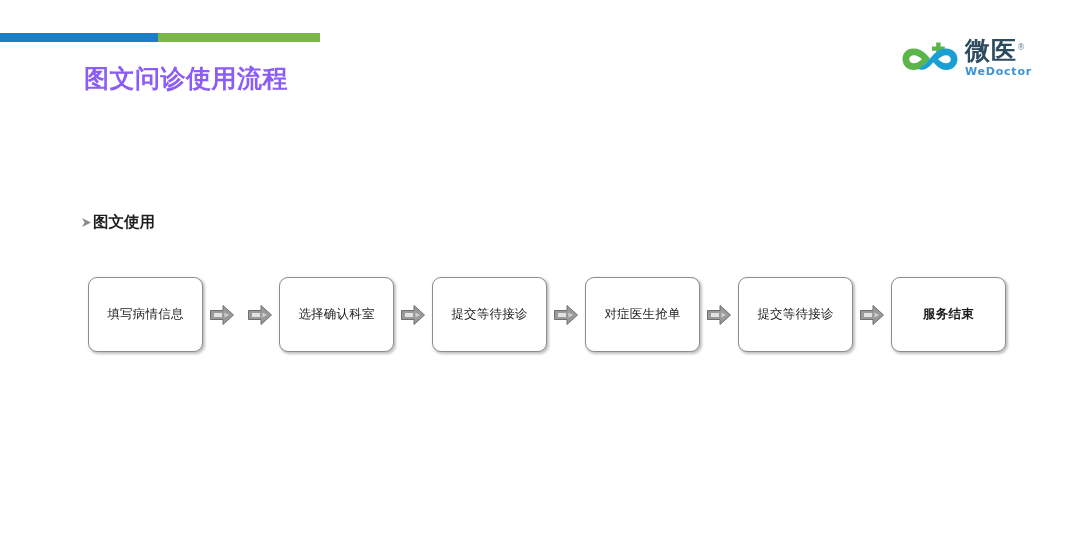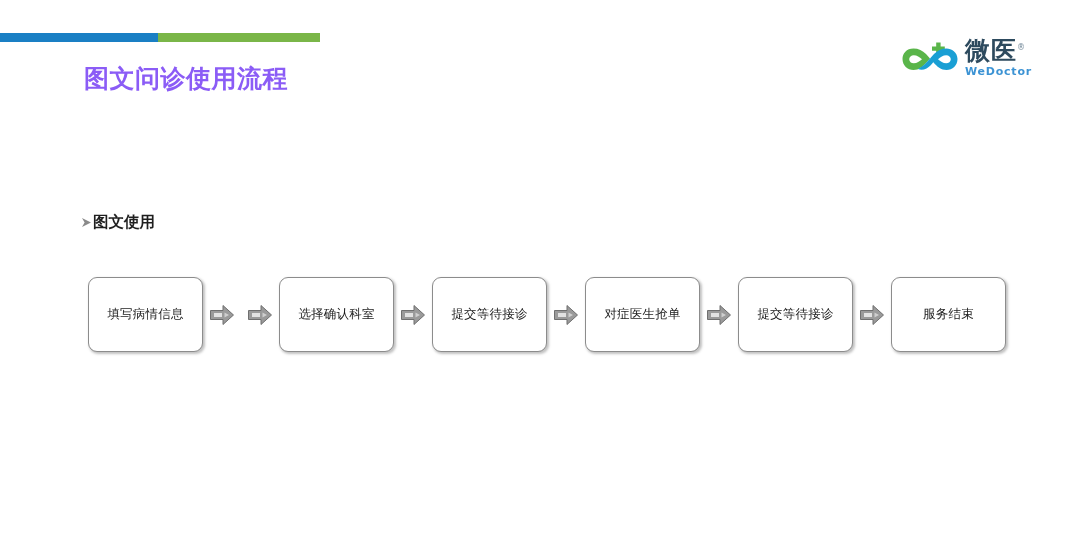--- a/index.html
+++ b/index.html
@@ -133,21 +133,21 @@
     box-shadow: 1.5px 1.5px 2.5px rgba(120,120,120,0.45);
     flex: 0 0 auto;
   }
   .flow-box .box-label {
     font-size: 12.5px;
     color: #1c1c1c;
     white-space: nowrap;
     letter-spacing: 0.2px;
   }
   .flow-box.emphasis .box-label {
-    font-weight: normal;
+    font-weight: bold;
   }
   .flow-arrow {
     width: 26px;
     height: 26px;
     margin: 0 6px;
     flex: 0 0 auto;
     display: block;
   }
 </style>
 </head>

